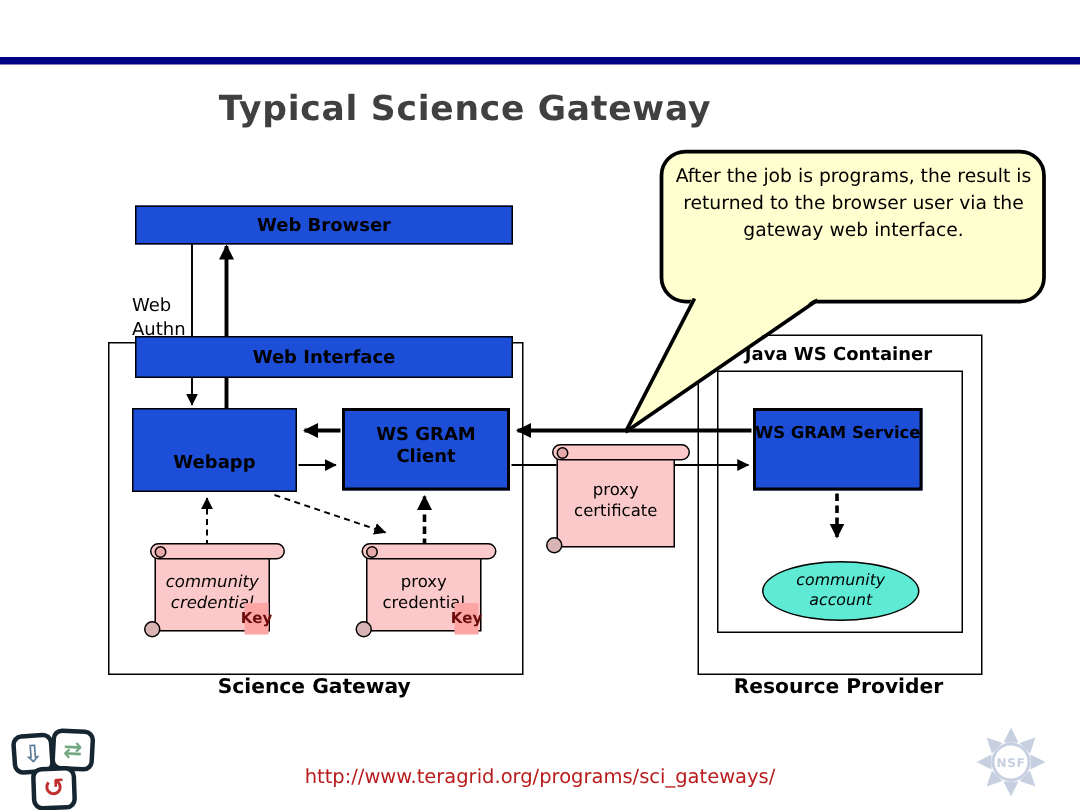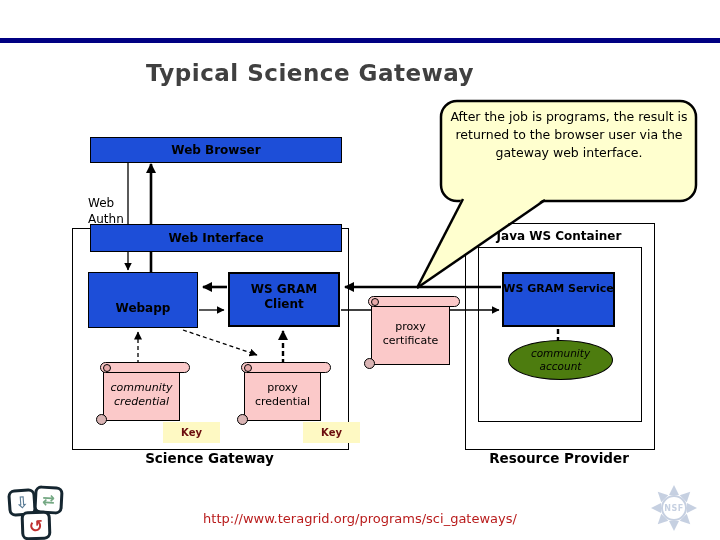--- a/index.html
+++ b/index.html
@@ -50,28 +50,28 @@
     text-align:center;font-size:11px;line-height:1.3;}
   .scroll .curl-top{position:absolute;left:3px;top:2px;width:6px;height:6px;
     border:1px solid #000;border-radius:50%;background:#E7A9A9;}
   .scroll .curl-bottom{position:absolute;left:-4px;bottom:-4px;width:9px;height:9px;
     border:1px solid #000;border-radius:50%;background:#cmc;background:#d9b4b4;}
   .comm-cred{left:100px;top:362px;width:90px;height:59px;}
   .comm-cred .sbody{font-style:italic;}
   .proxy-cred{left:241px;top:362px;width:90px;height:59px;}
   .proxy-cert{left:368px;top:296px;width:92px;height:69px;}
 
-  .key-badge{width:57px;height:21px;background:#fef9c3;z-index:4;
-    display:flex;align-items:center;justify-content:center;
-    font-size:10px;font-weight:bold;color:#6B0D0D;margin-top:20px;}
+  .key-badge{width:16px;height:21px;background:#fca5a5;z-index:4;
+    display:flex;align-items:center;justify-content:center;
+    font-size:10px;font-weight:bold;color:#6B0D0D;}
   .key-1{left:163px;top:402px;}
   .key-2{left:303px;top:402px;}
 
-  .ellipse{left:508px;top:340px;width:103px;height:38px;border:1.2px solid #000;
-    border-radius:50%;background:#4d7c0f;z-index:3;
+  .ellipse{left:508px;top:374px;width:103px;height:38px;border:1.2px solid #000;
+    border-radius:50%;background:#5eead4;z-index:3;
     display:flex;align-items:center;justify-content:center;
     font-style:italic;font-size:10.5px;text-align:center;line-height:1.25;}
   .ellipse .wrap{display:inline-block;width:64px;}
 
   .big-label{font-weight:bold;font-size:13.5px;text-align:center;z-index:3;}
   .sg-label{left:72px;top:450px;width:275px;}
   .rp-label{left:465px;top:450px;width:188px;}
 
   
   .callout-svg{left:400px;top:95px;z-index:5;}

